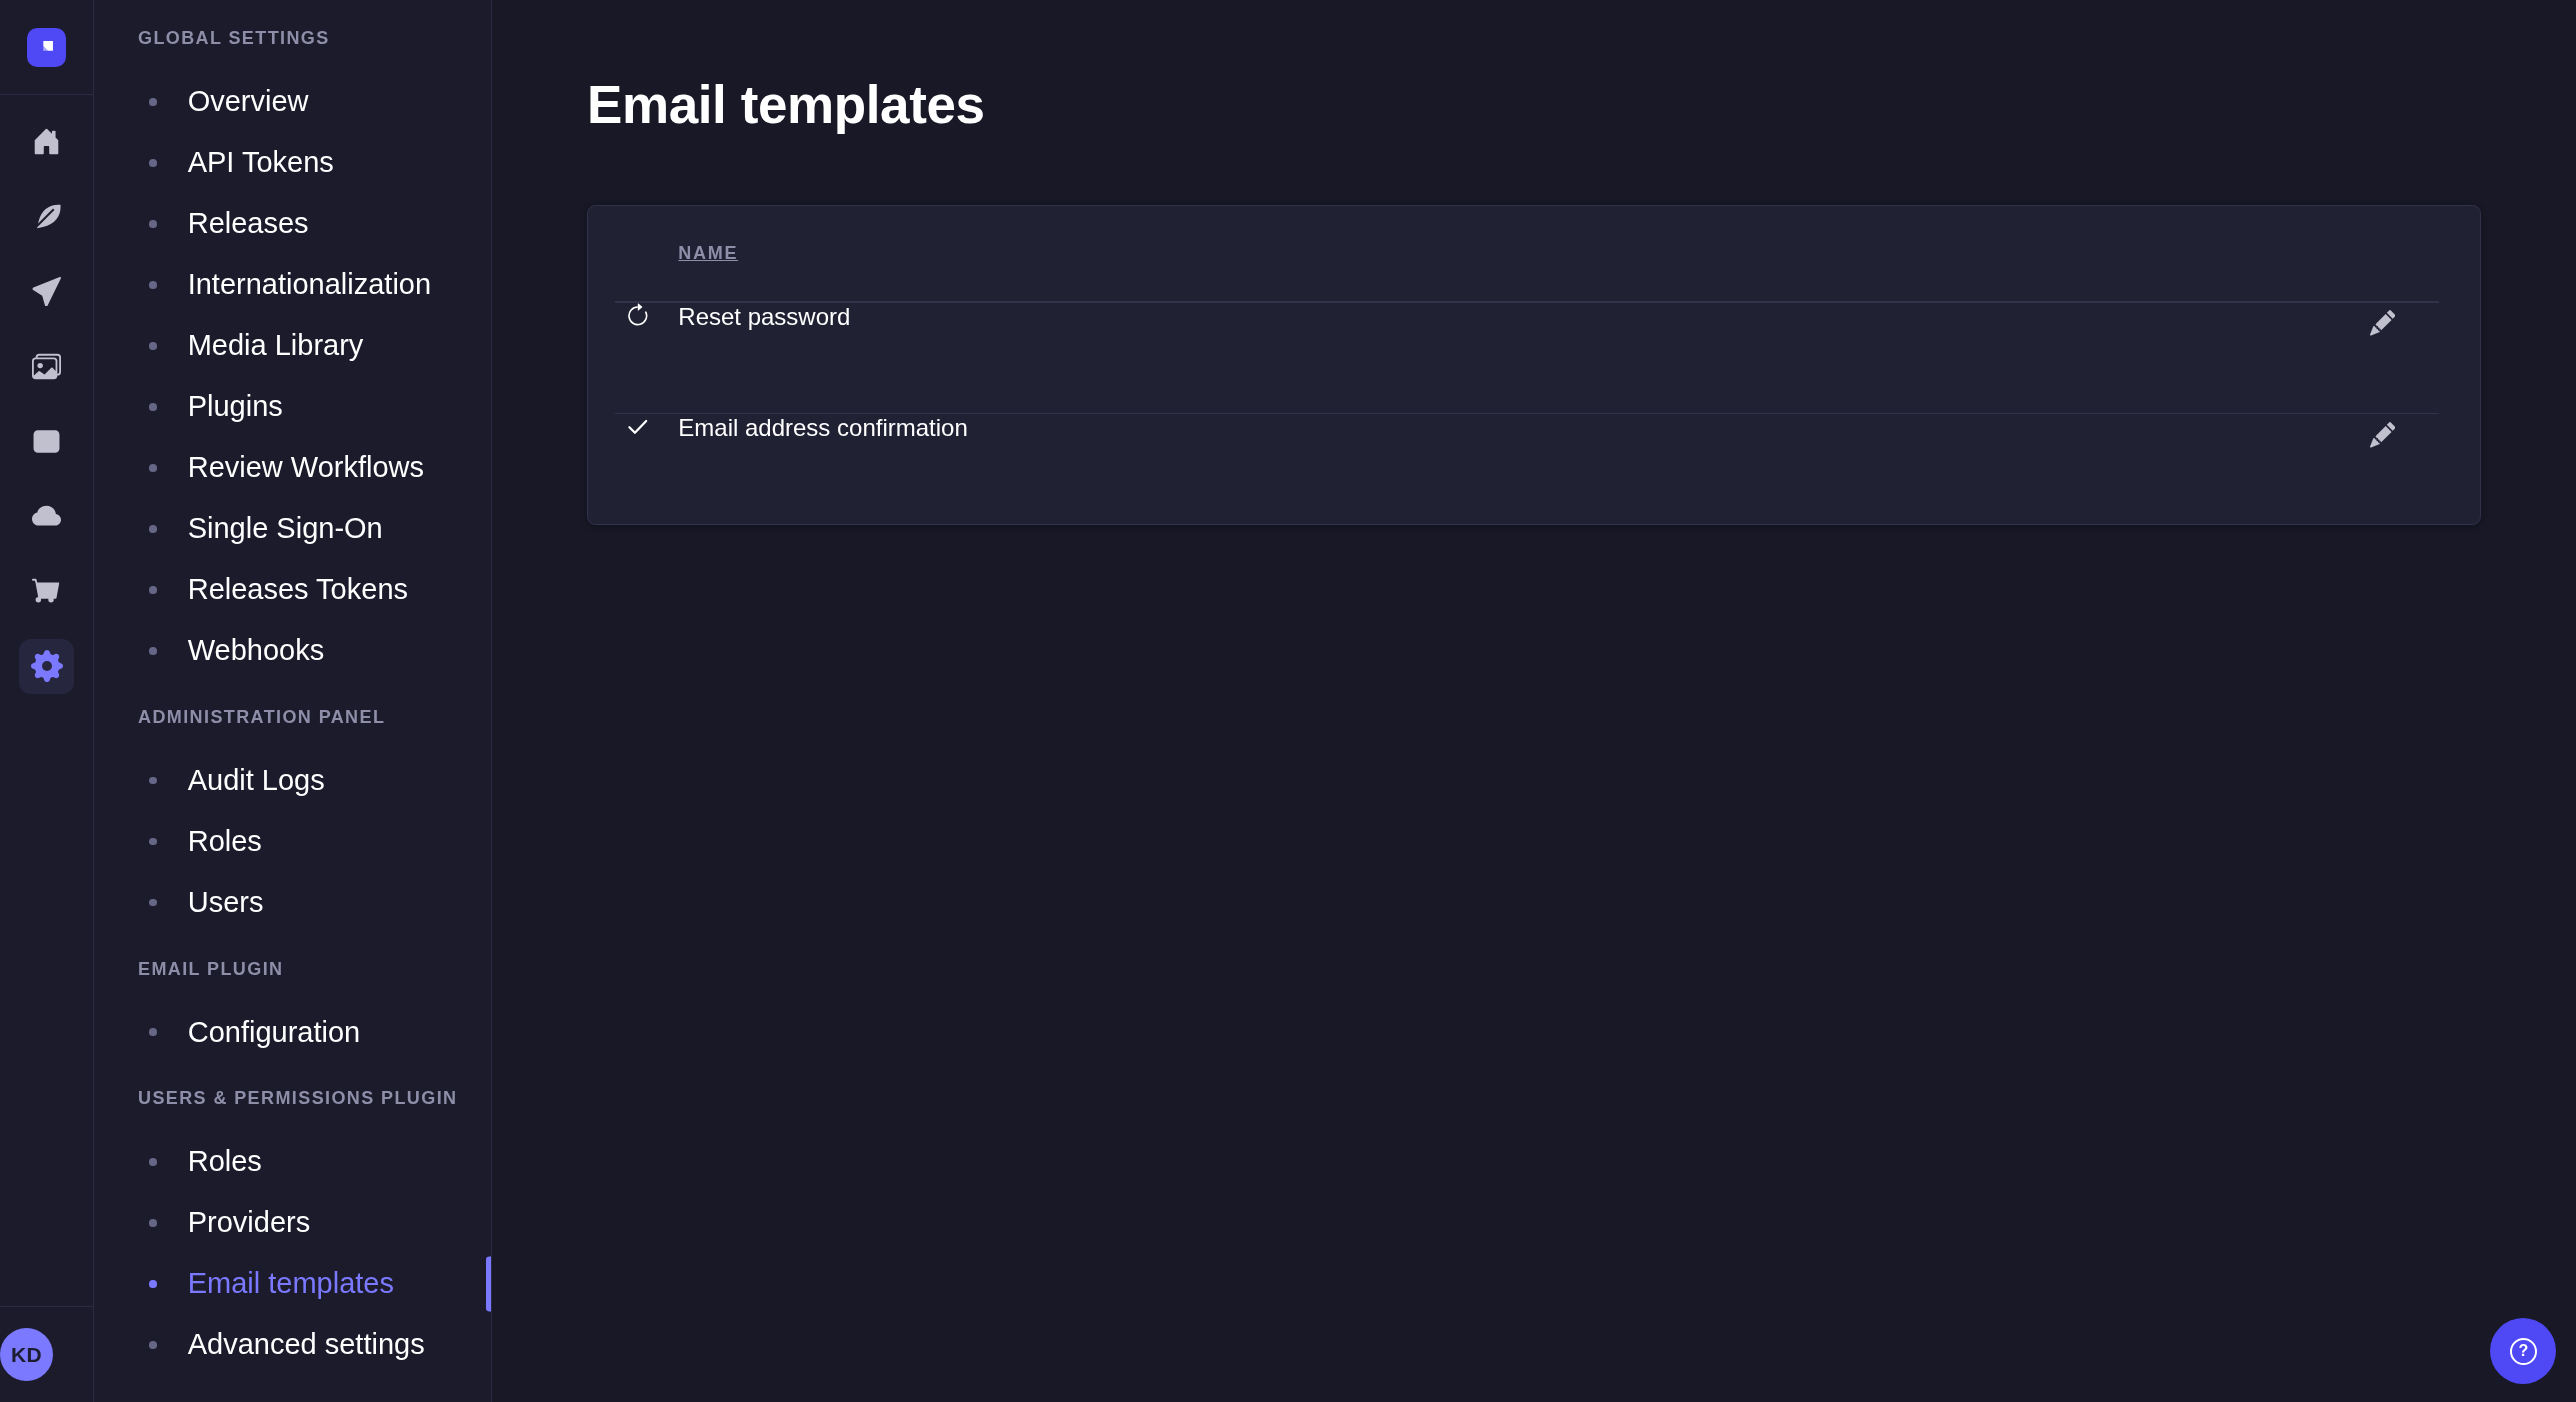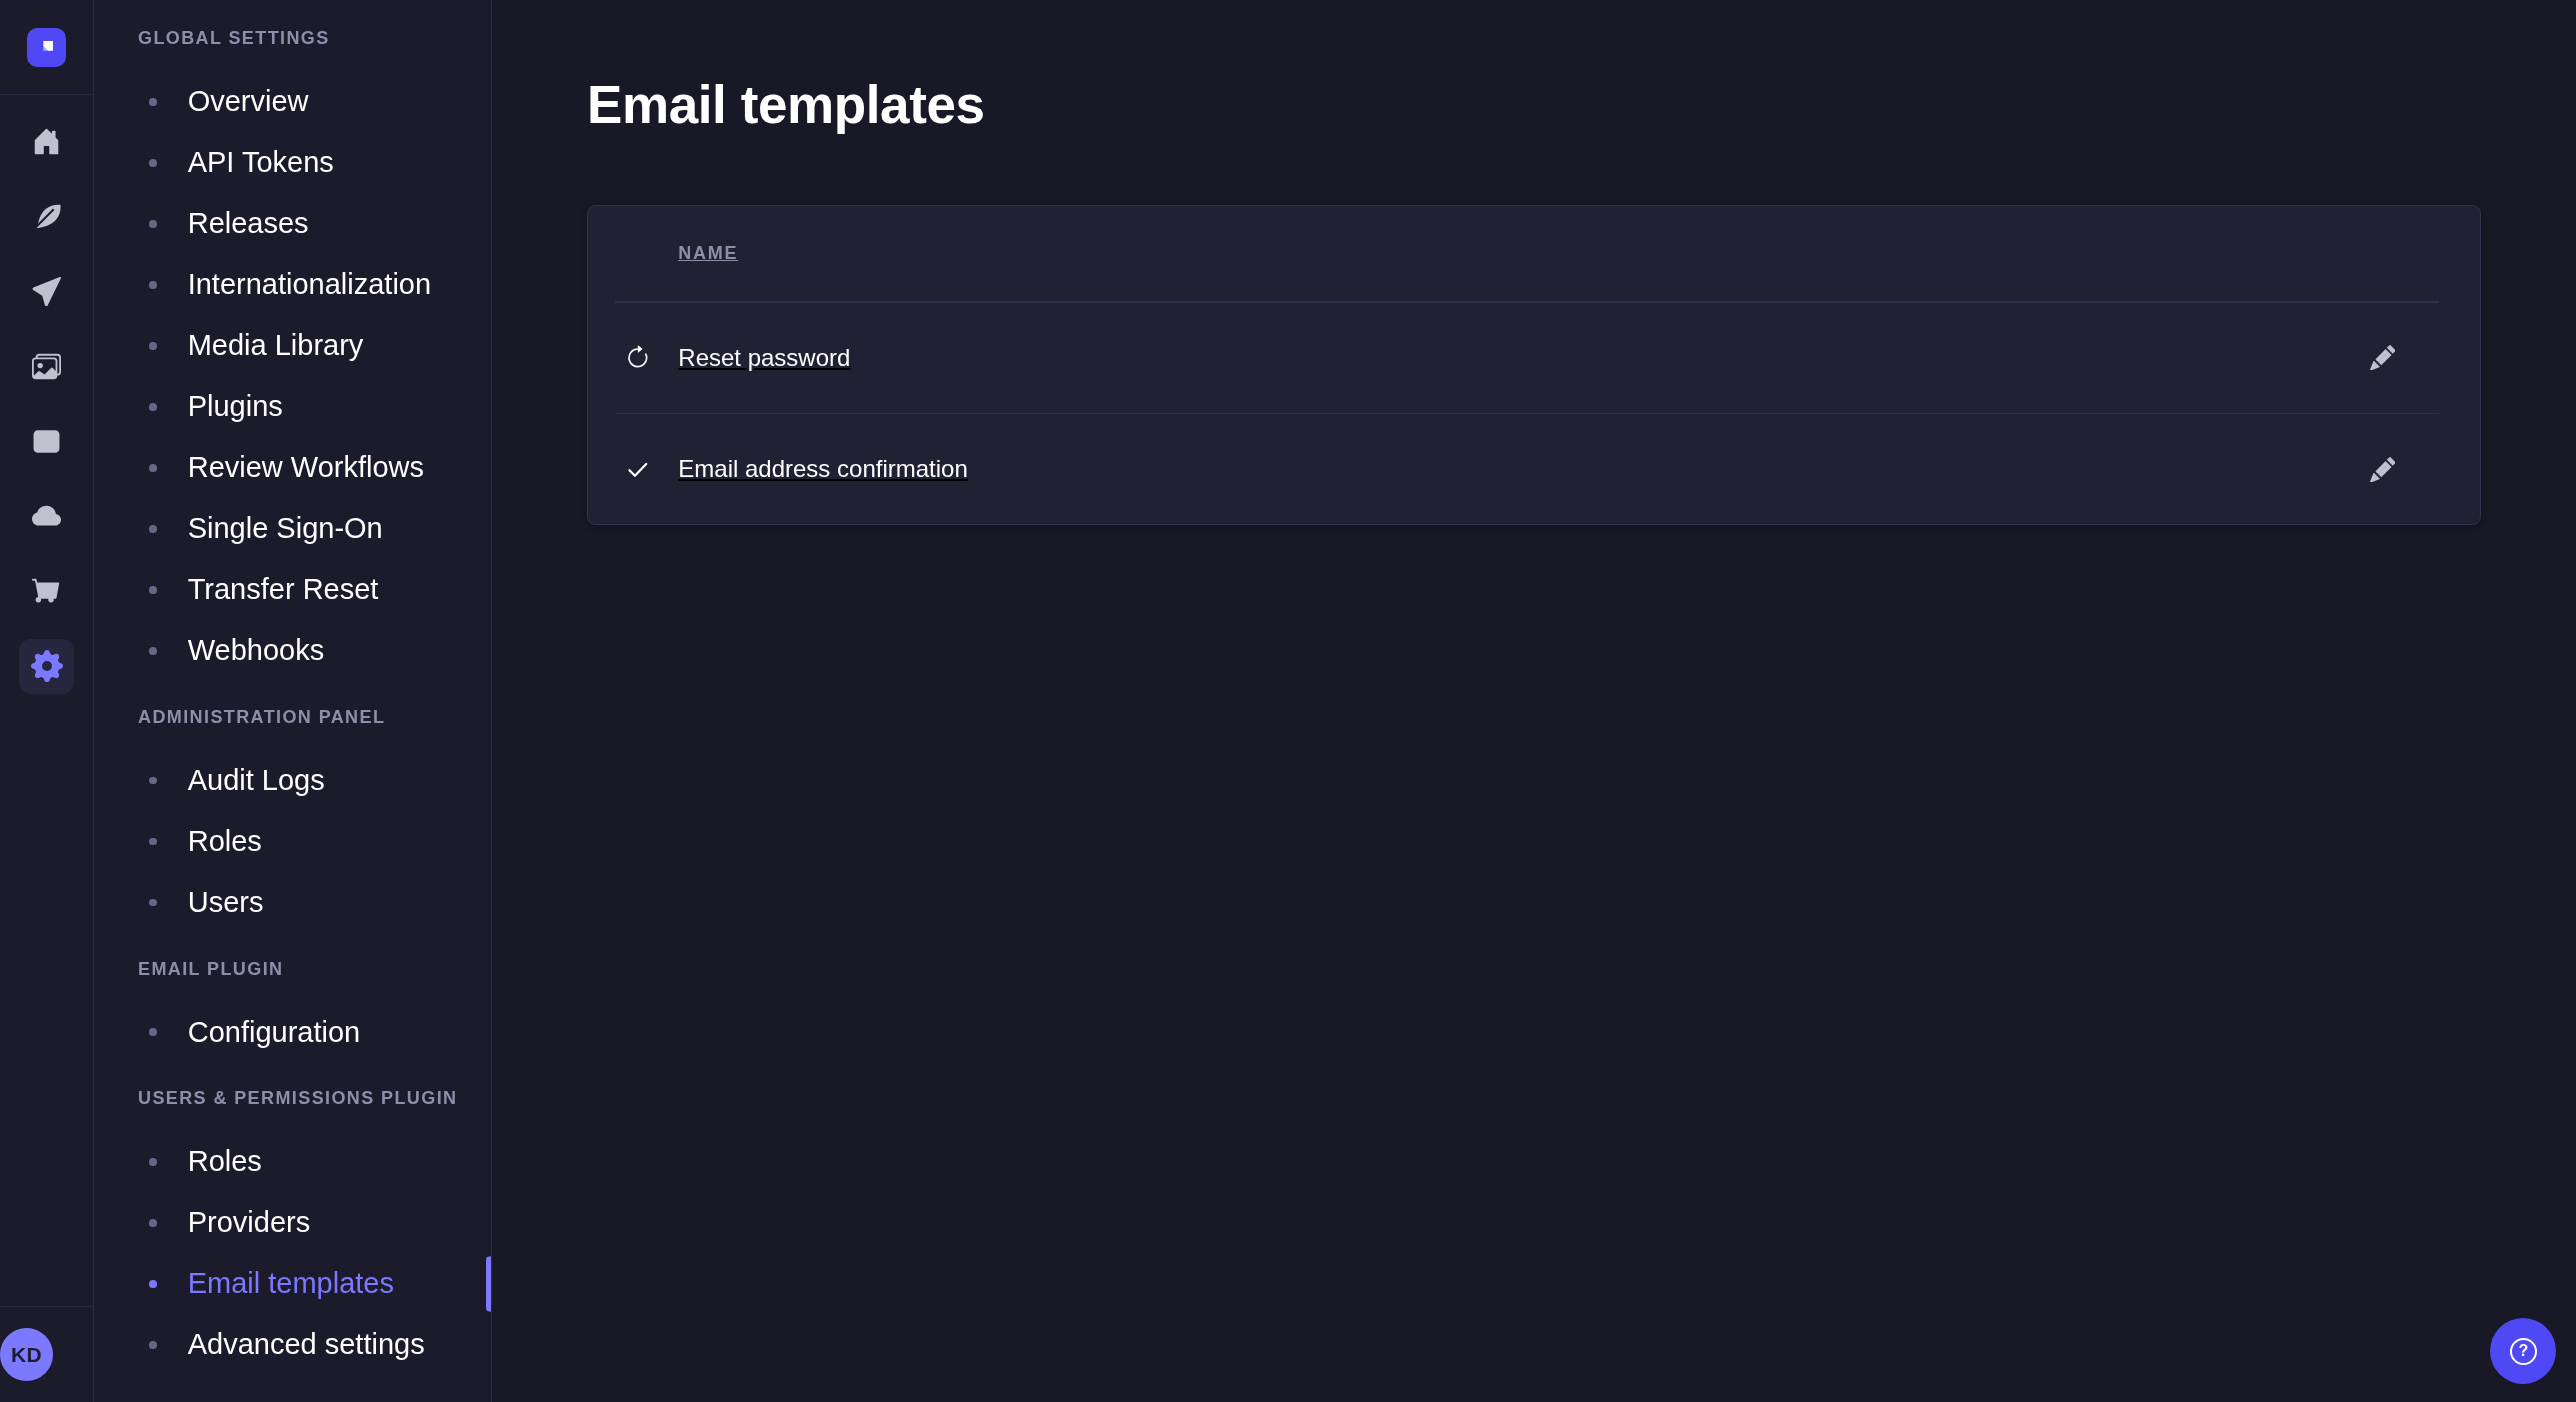--- a/index.html
+++ b/index.html
@@ -62,21 +62,21 @@
   .main{flex:1;padding:0 95px;}
   .page-title{margin-top:72px;font-size:53px;line-height:66px;font-weight:700;color:var(--txt);
     letter-spacing:-0.4px;}
   .card{margin-top:67px;background:var(--bg-card);border:0.9px solid var(--border-card);
     border-radius:8.5px;box-shadow:0 1.7px 6.8px rgba(0,0,0,.25);}
   .thead{height:95px;display:flex;align-items:center;padding:0 77px 0 24px;}
   .icon-cell{width:51px;flex:none;display:flex;align-items:center;justify-content:center;}
   .name-cell{padding-left:15.3px;}
   .col-header{font-size:18px;font-weight:700;letter-spacing:1.7px;color:var(--txt-muted);text-decoration:underline;}
   .divider{height:1.7px;background:var(--border-card);margin:0 41px 0 27px;}
-  .trow{height:110px;display:flex;align-items:center;padding:0 77px 0 24px;cursor:pointer;text-decoration:underline;}
+  .trow{height:110px;display:flex;align-items:flex-start;padding:0 77px 0 24px;cursor:pointer;}
   .row-name{font-size:24px;color:var(--txt);}
   .row-icon{width:25.6px;height:25.6px;}
   .edit-btn{margin-left:auto;width:41px;height:41px;border:none;background:transparent;
     display:flex;align-items:center;justify-content:center;cursor:pointer;border-radius:5.1px;}
   .edit-btn svg{width:25.6px;height:25.6px;fill:var(--icon-gray);}
   
   .fab{position:fixed;right:19.6px;bottom:18px;width:66px;height:66px;border-radius:50%;
     background:var(--purple);border:none;display:flex;align-items:center;justify-content:center;cursor:pointer;}
   .fab-ring{width:27px;height:27px;border:2.6px solid #fff;border-radius:50%;
     display:flex;align-items:center;justify-content:center;color:#fff;font-size:16px;font-weight:700;line-height:1;}
@@ -176,21 +176,21 @@
   <div class="nav-item">
       <span class="bullet"></span>
       <span>Review Workflows</span>
     </div>
   <div class="nav-item">
       <span class="bullet"></span>
       <span>Single Sign-On</span>
     </div>
   <div class="nav-item">
       <span class="bullet"></span>
-      <span>Transfer Reset</span>
+      <span>Releases Tokens</span>
     </div>
   <div class="nav-item">
       <span class="bullet"></span>
       <span>Webhooks</span>
     </div>
 
   <div class="section-title">ADMINISTRATION PANEL</div>
   <div class="nav-item">
       <span class="bullet"></span>
       <span>Audit Logs</span>

